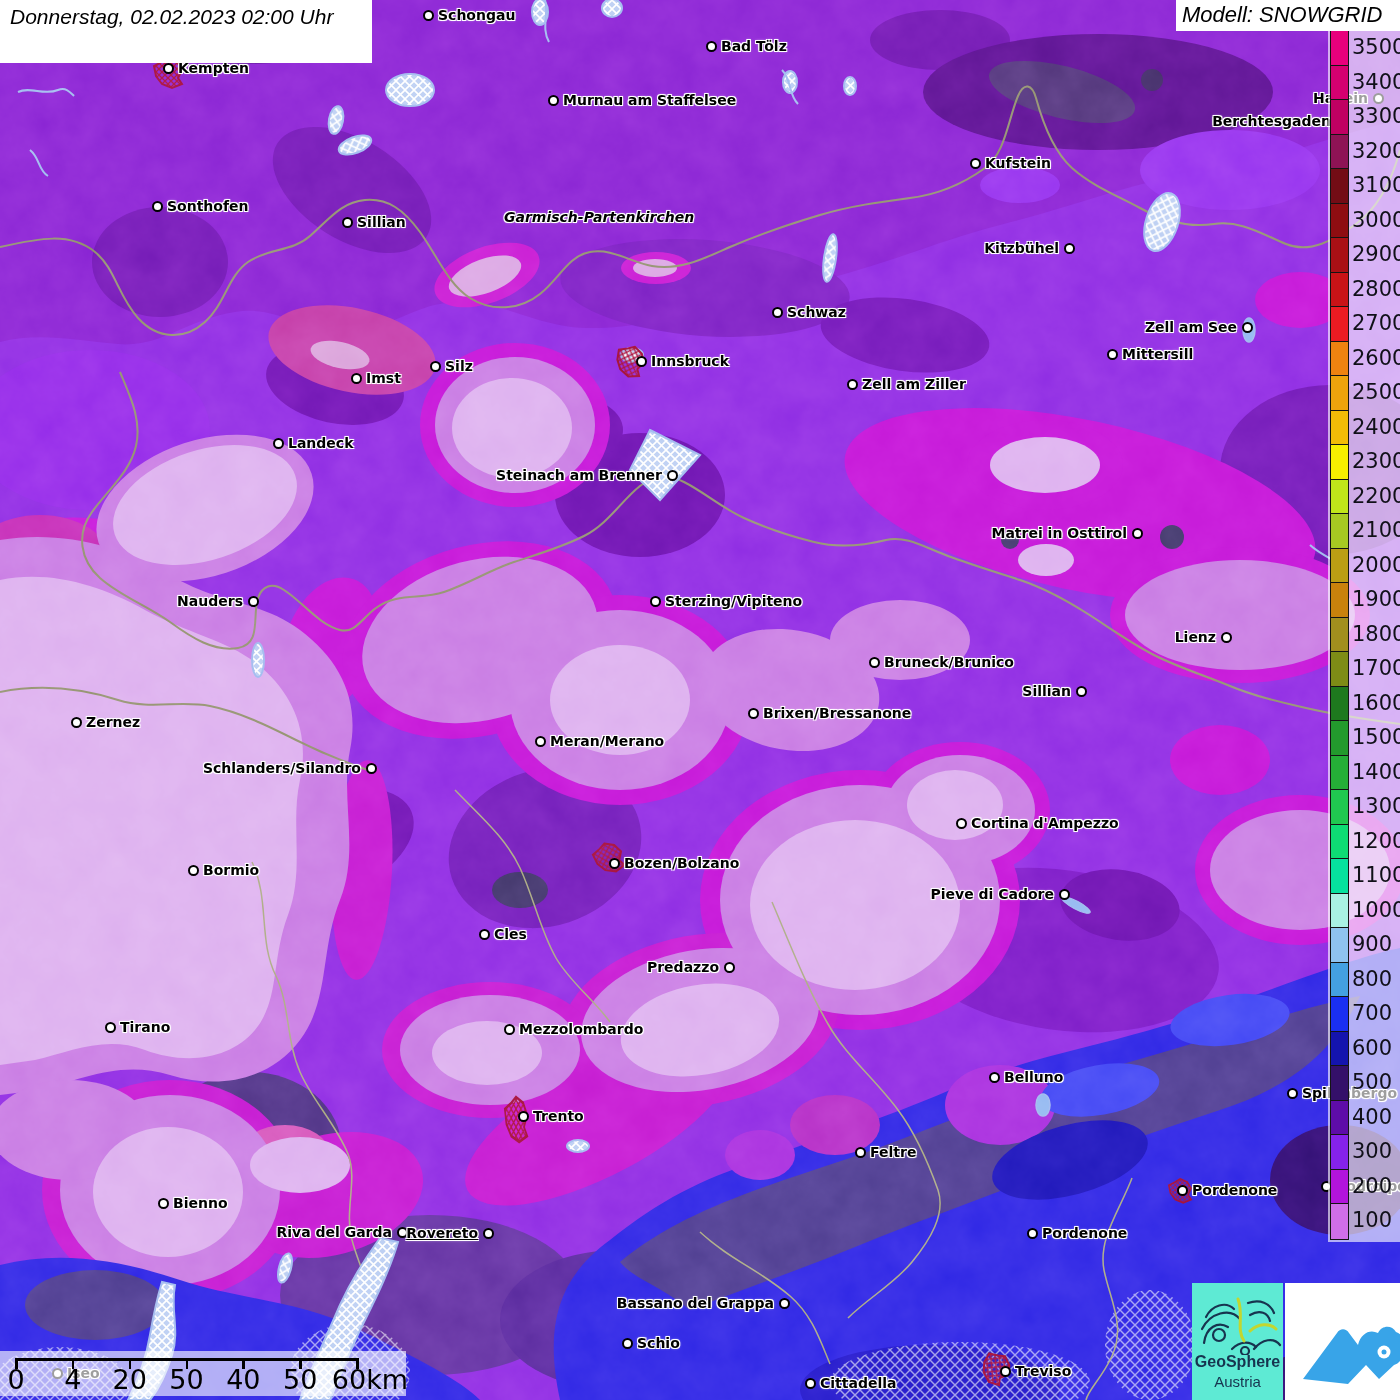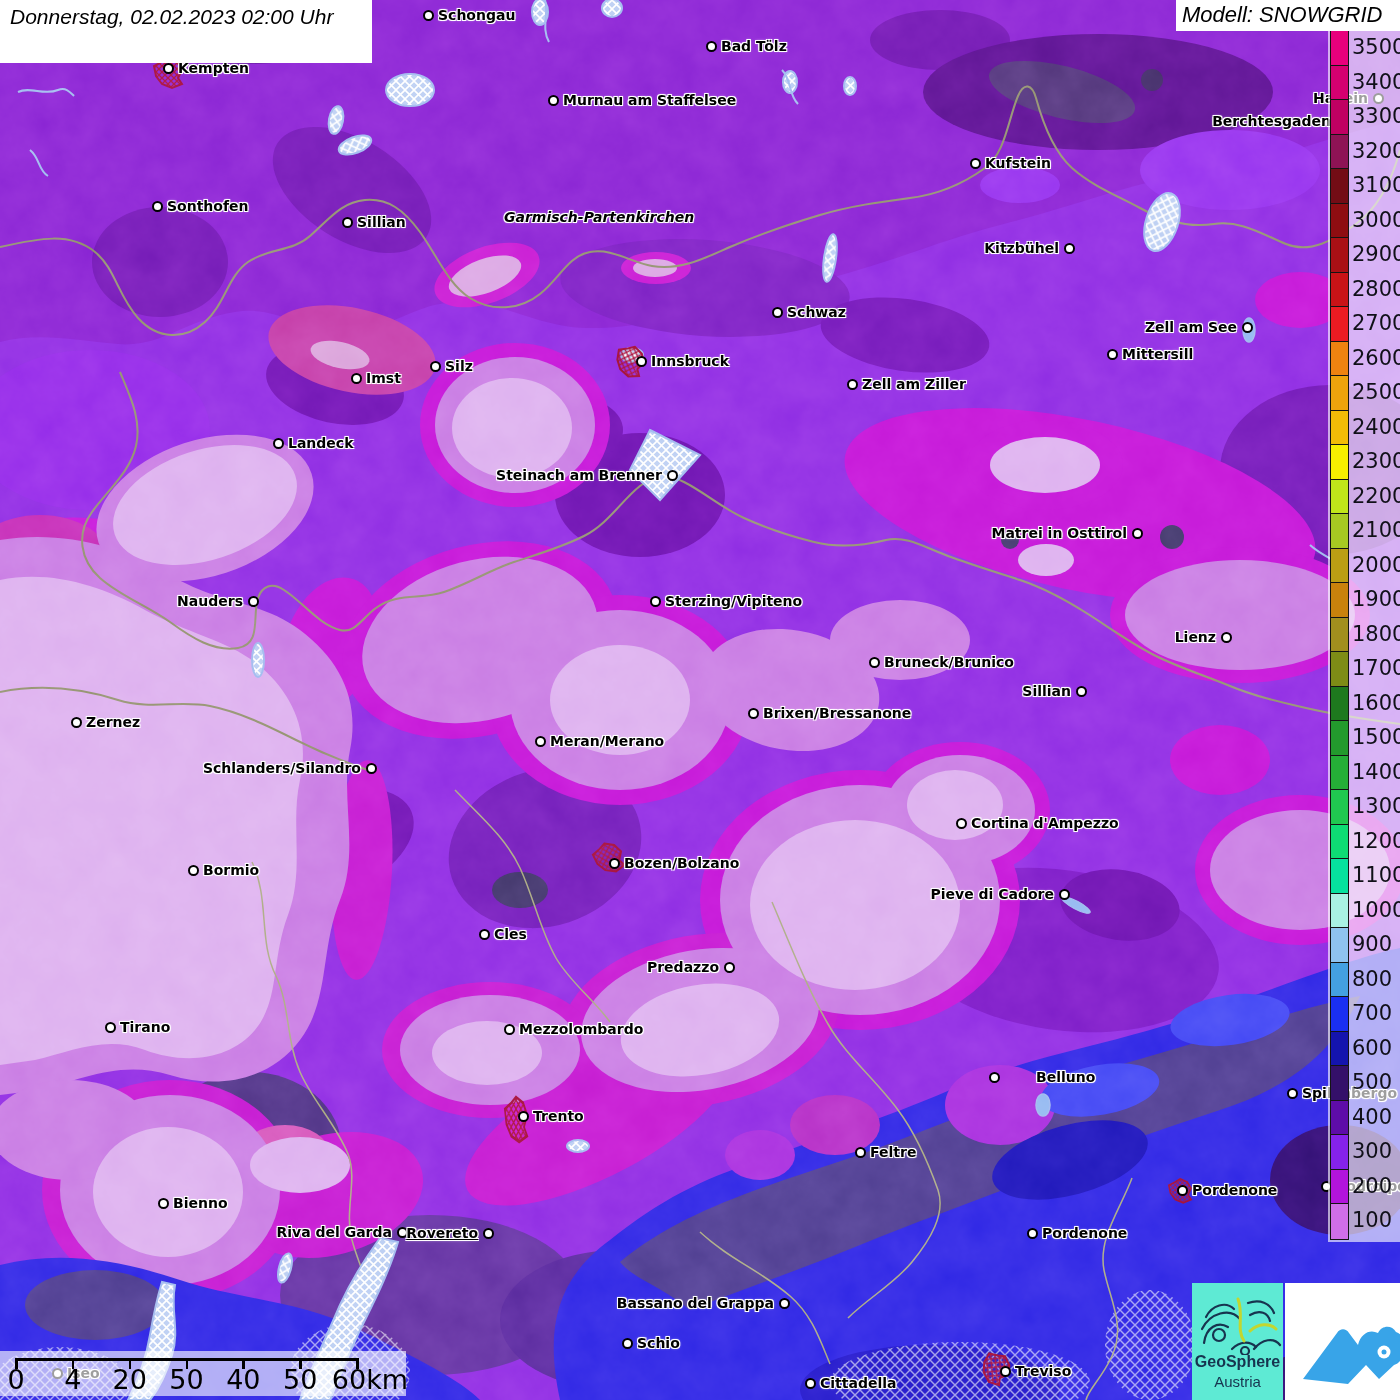--- a/index.html
+++ b/index.html
@@ -316,21 +316,21 @@
       <div class="city-label" style="top: 884px; left: 1054px; transform: translateX(-100%);">Pieve di Cadore</div>
       <div class="city-dot" style="left: 478.5px; top: 928.5px;"></div>
       <div class="city-label" style="top: 924px; left: 494px;">Cles</div>
       <div class="city-dot" style="left: 723.5px; top: 961.5px;"></div>
       <div class="city-label" style="top: 957px; left: 719px; transform: translateX(-100%);">Predazzo</div>
       <div class="city-dot" style="left: 104.5px; top: 1021.5px;"></div>
       <div class="city-label" style="top: 1017px; left: 120px;">Tirano</div>
       <div class="city-dot" style="left: 503.5px; top: 1023.5px;"></div>
       <div class="city-label" style="top: 1019px; left: 519px;">Mezzolombardo</div>
       <div class="city-dot" style="left: 988.5px; top: 1071.5px;"></div>
-      <div class="city-label" style="top: 1067px; left: 1004px; margin-left: 32px;">Belluno</div>
+      <div class="city-label" style="top: 1067px; left: 1004px;">Belluno</div>
       <div class="city-dot" style="left: 1286.5px; top: 1087.5px;"></div>
       <div class="city-label" style="top: 1083px; left: 1302px;">Spilimbergo</div>
       <div class="city-dot" style="left: 517.5px; top: 1110.5px;"></div>
       <div class="city-label" style="top: 1106px; left: 533px;">Trento</div>
       <div class="city-dot" style="left: 854.5px; top: 1146.5px;"></div>
       <div class="city-label" style="top: 1142px; left: 870px;">Feltre</div>
       <div class="city-dot" style="left: 1320.5px; top: 1180.5px;"></div>
       <div class="city-label" style="top: 1176px; left: 1336px;">Codroipo</div>
       <div class="city-dot" style="left: 1176.5px; top: 1184.5px;"></div>
       <div class="city-label" style="top: 1180px; left: 1192px;">Pordenone</div>

